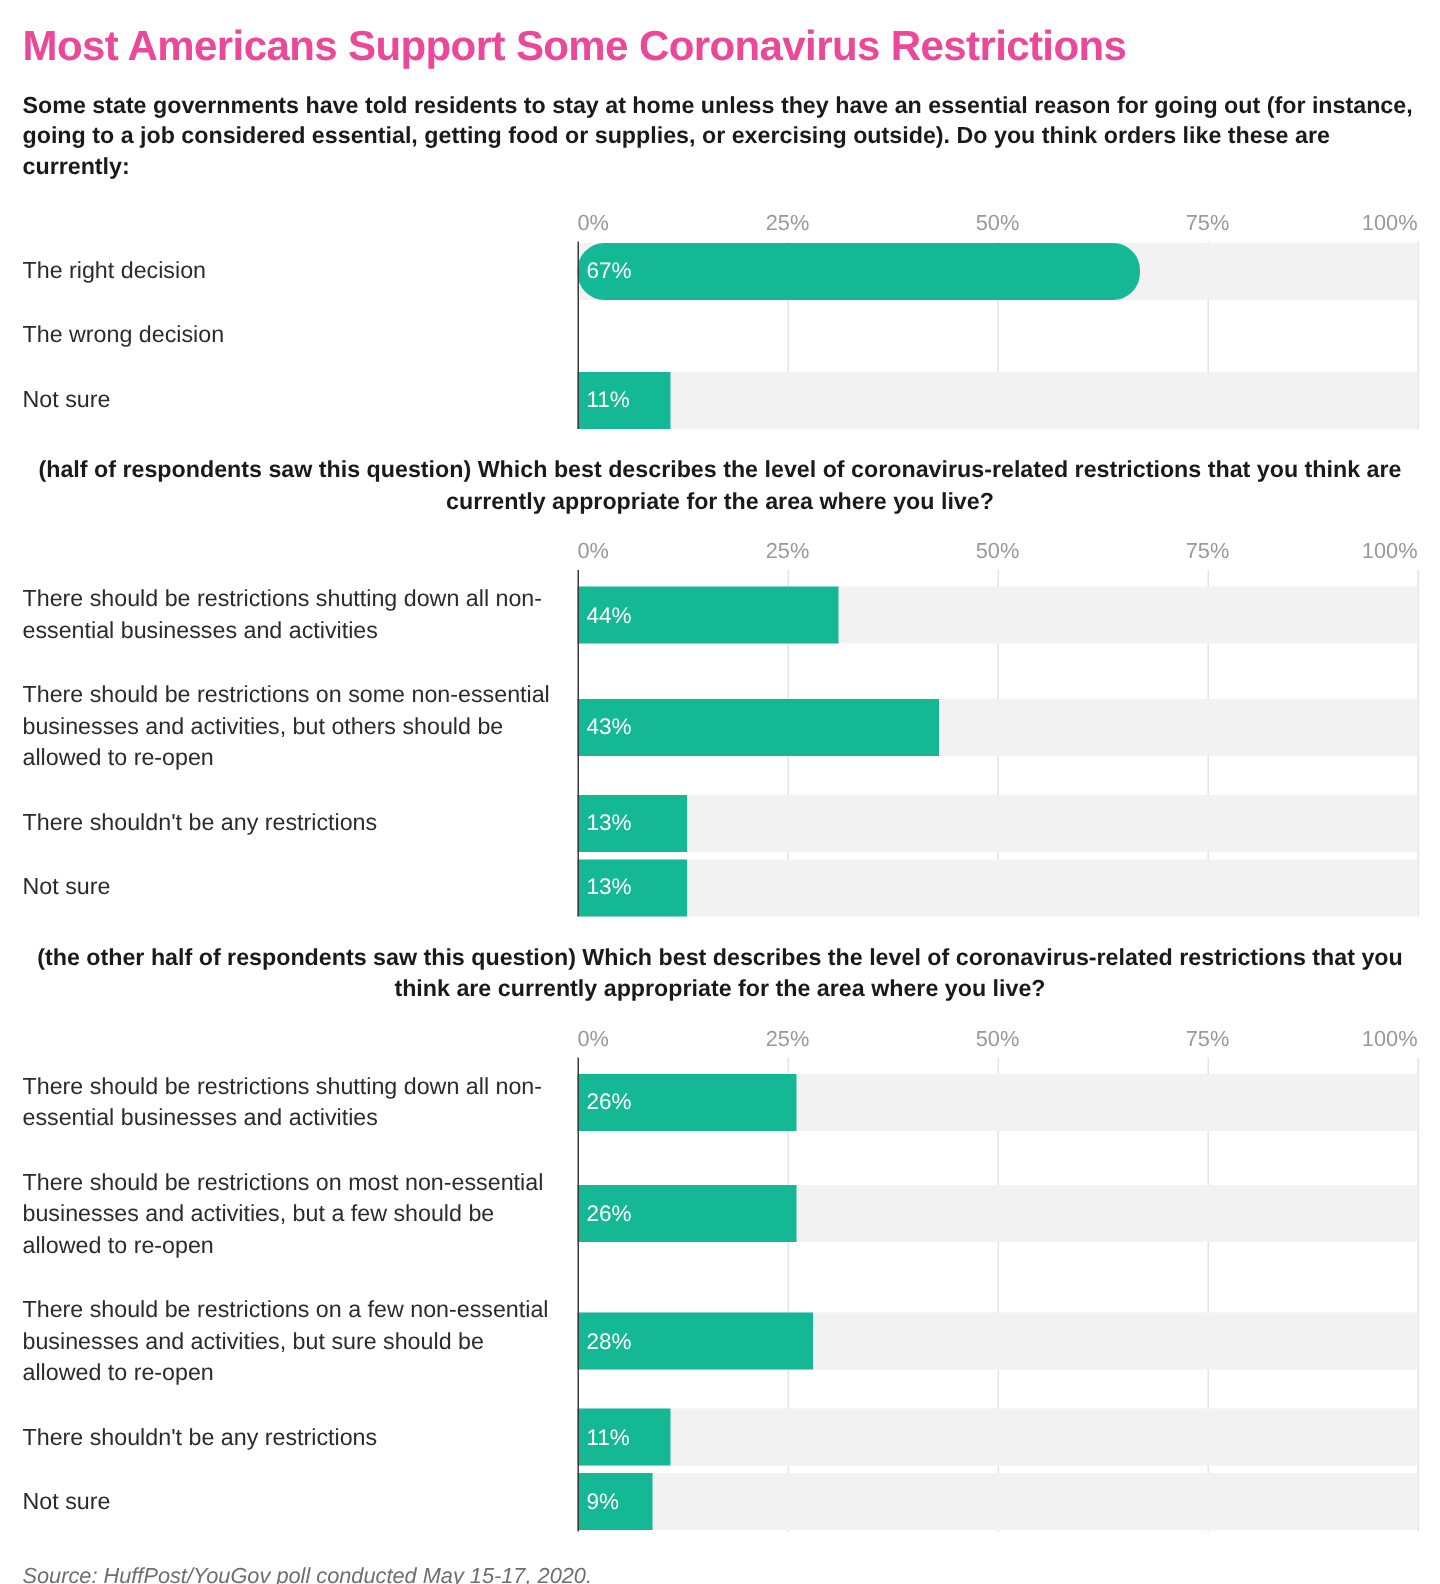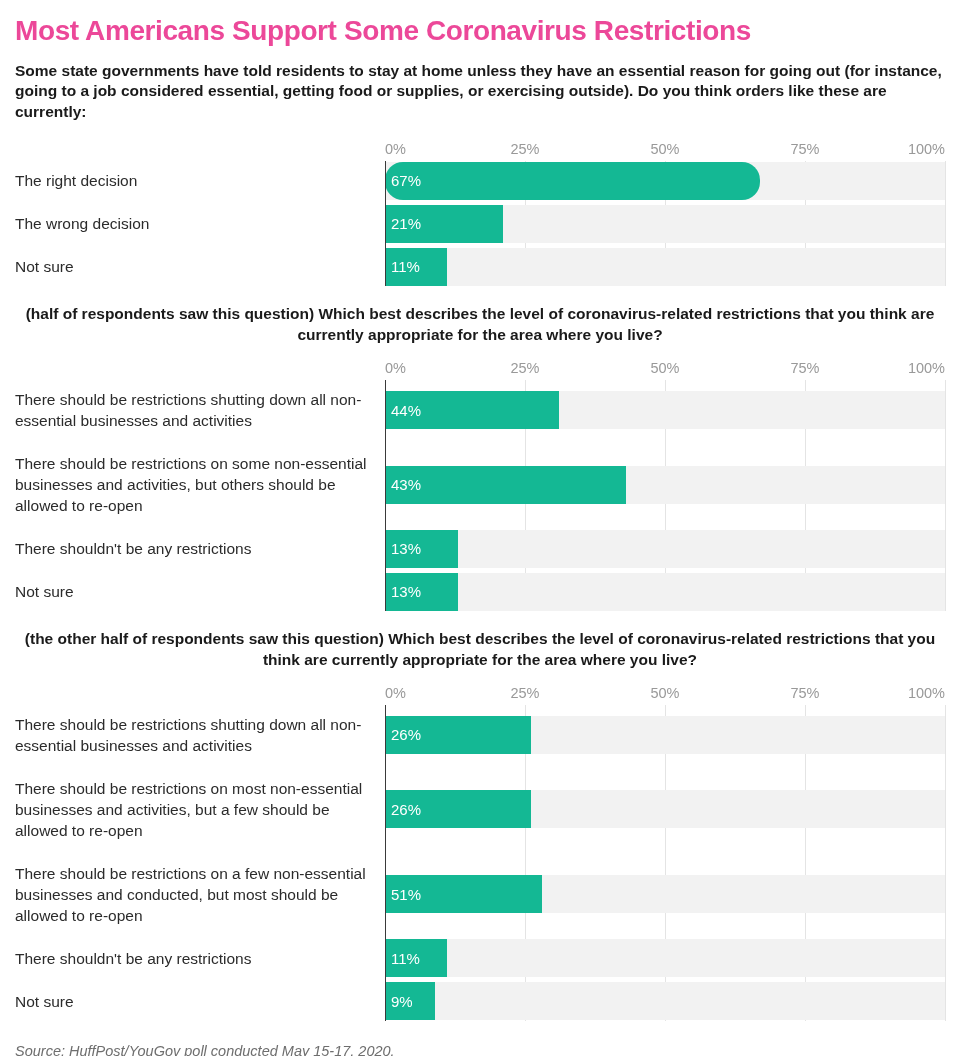--- a/index.html
+++ b/index.html
@@ -182,26 +182,20 @@
             <div class="row-track">
               <div class="track-bg" style="top: 0.5px; height: 38px;"></div>
               <div class="bar" style="top: 0.5px; height: 38px; left: 0px; width: 67%; border-radius: 18px;">
                 <span class="bar-value">67%</span>
               </div>
             </div>
           </div>
           <div style="height: 4px;"></div>
           <div class="row" style="height: 39px;">
             <div class="row-label">The wrong decision</div>
-            <div class="row-track">
-              <div class="track-bg" style="top: 0.5px; height: 38px;"></div>
-              <div class="bar" style="top: 0.5px; height: 38px; left: 0px; width: 21%;">
-                <span class="bar-value">21%</span>
-              </div>
-            </div>
           </div>
           <div style="height: 4px;"></div>
           <div class="row" style="height: 39px;">
             <div class="row-label">Not sure</div>
             <div class="row-track">
               <div class="track-bg" style="top: 0.5px; height: 38px;"></div>
               <div class="bar" style="top: 0.5px; height: 38px; left: 0px; width: 11%;">
                 <span class="bar-value">11%</span>
               </div>
             </div>
@@ -297,25 +291,25 @@
             <div class="row-label">There should be restrictions on most non-essential businesses and activities, but a few should be allowed to re-open</div>
             <div class="row-track">
               <div class="track-bg" style="top: 21.5px; height: 38px;"></div>
               <div class="bar" style="top: 21.5px; height: 38px; left: 0px; width: 26%;">
                 <span class="bar-value">26%</span>
               </div>
             </div>
           </div>
           <div style="height: 4px;"></div>
           <div class="row" style="height: 81px;">
-            <div class="row-label">There should be restrictions on a few non-essential businesses and conducted, but most should be allowed to re-open</div>
+            <div class="row-label">There should be restrictions on a few non-essential businesses and activities, but sure should be allowed to re-open</div>
             <div class="row-track">
               <div class="track-bg" style="top: 21.5px; height: 38px;"></div>
               <div class="bar" style="top: 21.5px; height: 38px; left: 0px; width: 28%;">
-                <span class="bar-value">51%</span>
+                <span class="bar-value">28%</span>
               </div>
             </div>
           </div>
           <div style="height: 4px;"></div>
           <div class="row" style="height: 39px;">
             <div class="row-label">There shouldn't be any restrictions</div>
             <div class="row-track">
               <div class="track-bg" style="top: 0.5px; height: 38px;"></div>
               <div class="bar" style="top: 0.5px; height: 38px; left: 0px; width: 11%;">
                 <span class="bar-value">11%</span>

